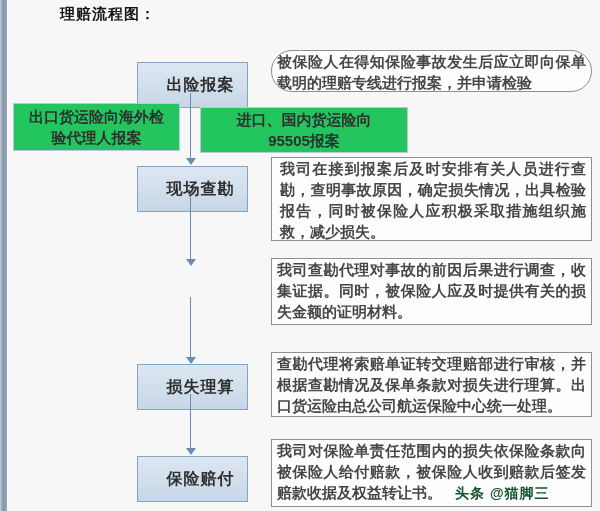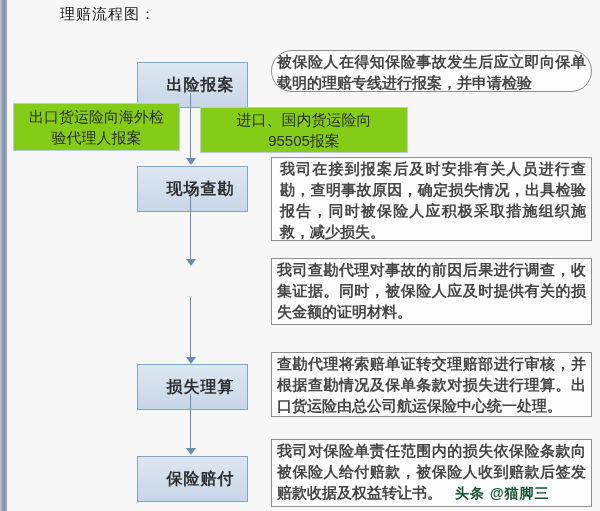--- a/index.html
+++ b/index.html
@@ -17,44 +17,44 @@
   .left-bar{
     position:absolute;
     left:0;top:0;
     width:7px;height:511px;
     background:linear-gradient(to right,#c3ccd7 0%,#8494a8 45%,#9aa7b8 100%);
   }
   .title{
     position:absolute;
     left:60px;top:5px;
     font-size:15px;
-    font-weight:normal;
+    font-weight:bold;
     color:#161616;
     letter-spacing:1px;
   }
   .step-box{
     position:absolute;
     left:137px;
     width:111px;height:46px;
     box-sizing:border-box;
     background:linear-gradient(#dde7f2,#c7d6e6);
     border:1px solid #85a3c4;
     display:flex;align-items:center;justify-content:center;
     font-size:16px;font-weight:bold;color:#2f2f2f;
     letter-spacing:1px;
     padding-left:16px;
   }
   .branch-box{
     position:absolute;
     box-sizing:border-box;
-    background:#84cc16;
+    background:#22c55e;
     border:1px solid #b9cbda;
     display:flex;align-items:center;justify-content:center;
     text-align:center;
-    font-size:15px;font-weight:normal;color:#2f2f2f;
+    font-size:15px;font-weight:bold;color:#2f2f2f;
     line-height:21px;
     white-space:pre-line;
   }
   .desc-box{
     position:absolute;
     left:271px;width:321px;
     box-sizing:border-box;
     background:#fdfdfd;
     border:1px solid #8f8f8f;
     padding:0 5px;

